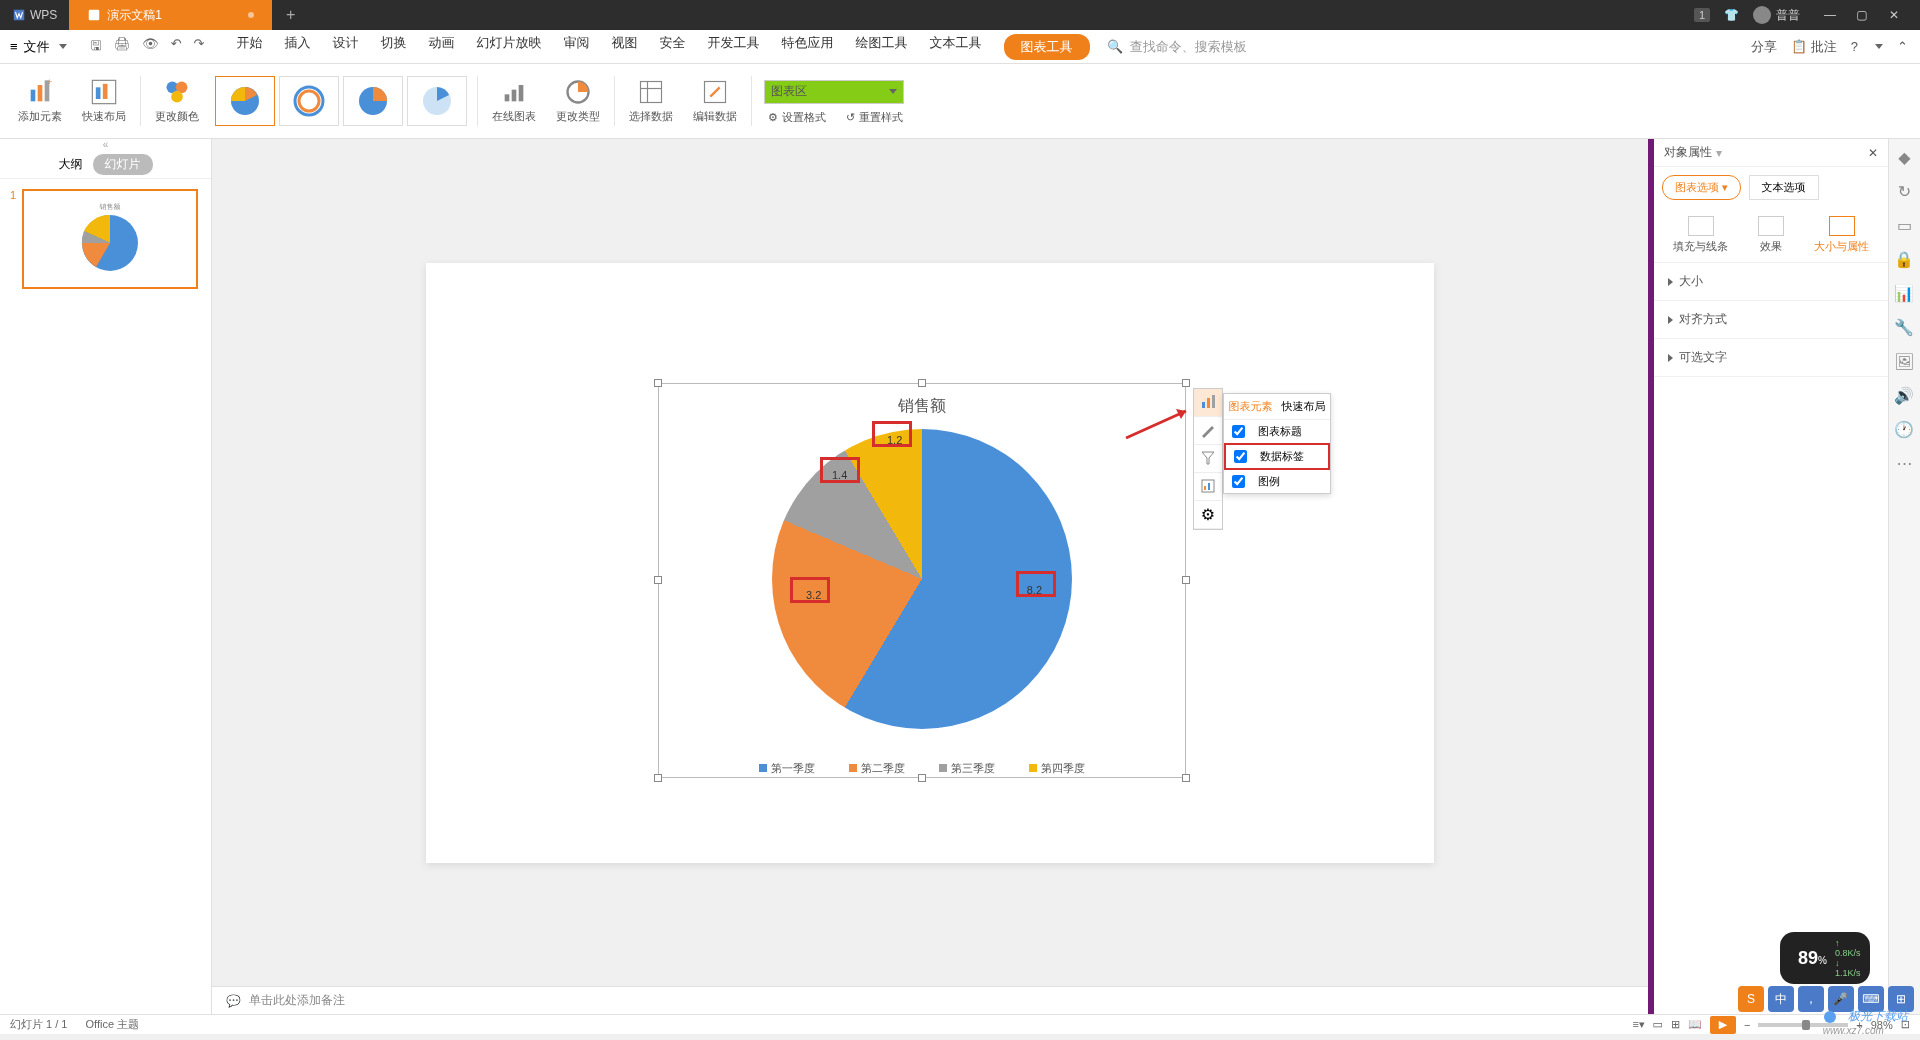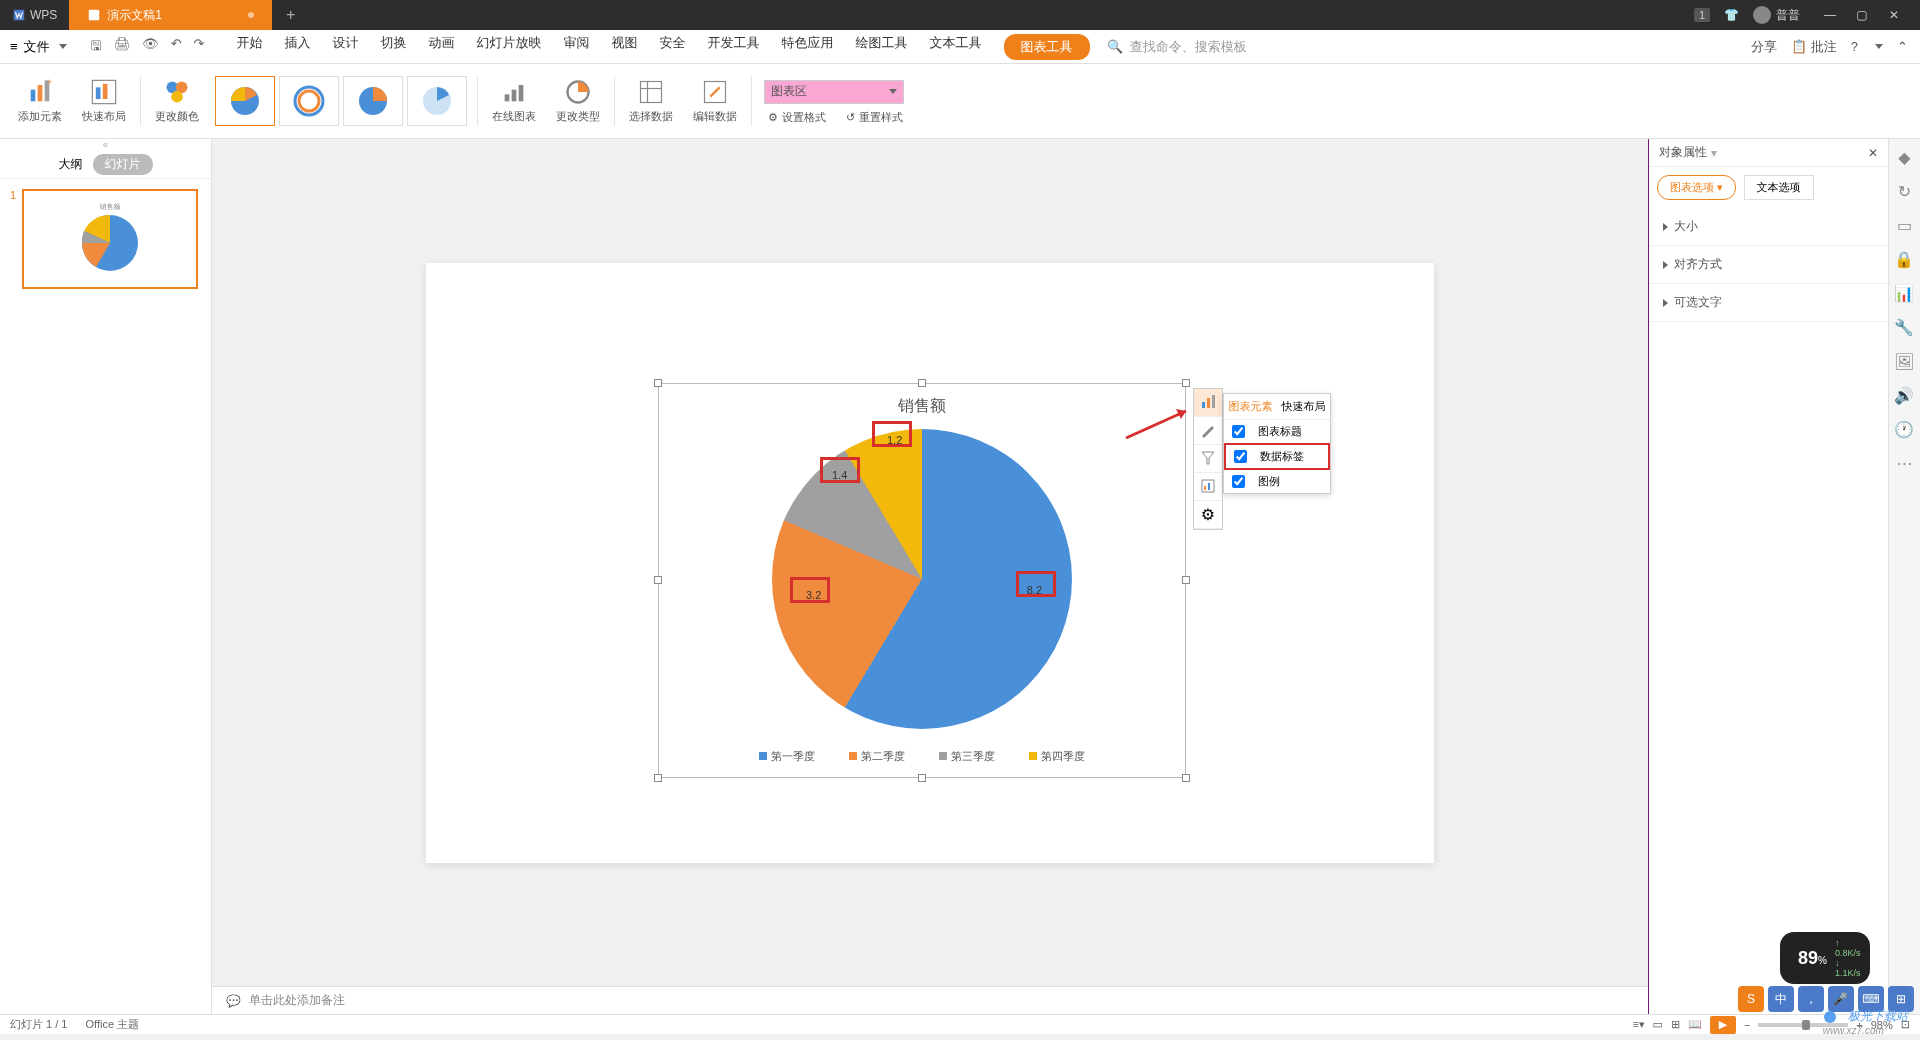--- a/index.html
+++ b/index.html
@@ -31,21 +31,21 @@
 .menubar .right { margin-left: auto; display: flex; gap: 14px; padding-right: 12px; color: #555; align-items: center; }
 
 
 .ribbon { background: #fff; height: 75px; display: flex; align-items: center; border-bottom: 1px solid #e0e0e0; padding: 0 8px; font-size: 11px; color: #555; }
 .ribbon-group { display: flex; flex-direction: column; align-items: center; justify-content: center; padding: 0 10px; height: 100%; gap: 3px; cursor: pointer; }
 .ribbon-group .icon { width: 28px; height: 28px; display: flex; align-items: center; justify-content: center; }
 .ribbon-sep { width: 1px; height: 50px; background: #e5e5e5; margin: 0 4px; }
 .style-gallery { display: flex; gap: 4px; padding: 0 6px; }
 .style-thumb { width: 60px; height: 50px; border: 1px solid #ddd; display: flex; align-items: center; justify-content: center; background: #fff; cursor: pointer; }
 .style-thumb.active { border-color: #f0801a; }
-.ribbon-dropdown { width: 140px; height: 24px; border: 1px solid #ccc; padding: 0 6px; font-size: 12px; display: flex; align-items: center; justify-content: space-between; background: #f9a8d4; }
+.ribbon-dropdown { width: 140px; height: 24px; border: 1px solid #ccc; padding: 0 6px; font-size: 12px; display: flex; align-items: center; justify-content: space-between; background: #84cc16; }
 .ribbon-right-group { margin-left: 8px; display: flex; flex-direction: column; gap: 4px; padding-top: 4px; }
 .ribbon-btn-sm { display: flex; align-items: center; gap: 4px; font-size: 11px; cursor: pointer; padding: 2px 4px; }
 
 
 .workspace { display: flex; height: calc(1040px - 30px - 34px - 75px - 26px); background: #f0f0f0; }
 
 
 .thumbs-panel { width: 212px; background: #fff; border-right: 1px solid #e0e0e0; display: flex; flex-direction: column; }
 .thumbs-tabs { height: 28px; display: flex; align-items: center; justify-content: center; gap: 10px; font-size: 12px; border-bottom: 1px solid #eee; }
 .thumbs-tabs .pill { background: #bbb; color: #fff; padding: 2px 12px; border-radius: 10px; }
@@ -62,42 +62,42 @@
 .sel-handle { width: 8px; height: 8px; background: #fff; border: 1px solid #888; position: absolute; }
 .sel-handle.tl { left: -5px; top: -5px; } .sel-handle.tr { right: -5px; top: -5px; }
 .sel-handle.bl { left: -5px; bottom: -5px; } .sel-handle.br { right: -5px; bottom: -5px; }
 .sel-handle.tm { left: 50%; top: -5px; margin-left: -4px; } .sel-handle.bm { left: 50%; bottom: -5px; margin-left: -4px; }
 .sel-handle.lm { left: -5px; top: 50%; margin-top: -4px; } .sel-handle.rm { right: -5px; top: 50%; margin-top: -4px; }
 .chart-title { text-align: center; font-size: 16px; color: #555; padding-top: 12px; }
 .pie-wrap { position: relative; width: 300px; height: 300px; margin: 12px auto 0; }
 .pie { width: 300px; height: 300px; border-radius: 50%; }
 .data-label { position: absolute; font-size: 11px; color: #333; }
 .red-box { position: absolute; border: 3px solid #d62d2d; }
-.legend { display: flex; justify-content: center; gap: 34px; font-size: 11px; color: #555; margin-top: 20px; }
+.legend { display: flex; justify-content: center; gap: 34px; font-size: 11px; color: #555; margin-top: 32px; }
 .legend span { display: flex; align-items: center; gap: 4px; }
 .legend .sw { width: 8px; height: 8px; }
 .arrow { position: absolute; color: #d62d2d; }
 
 
 .chart-tools { position: absolute; left: 767px; top: 125px; width: 30px; background: #fff; border: 1px solid #ccc; display: flex; flex-direction: column; }
 .chart-tools .ct-btn { width: 28px; height: 28px; display: flex; align-items: center; justify-content: center; border-bottom: 1px solid #eee; cursor: pointer; }
 .chart-tools .ct-btn.active { background: #fce8d5; }
 
 
 .chart-popup { position: absolute; left: 797px; top: 130px; width: 108px; background: #fff; border: 1px solid #ccc; font-size: 11px; box-shadow: 0 2px 6px rgba(0,0,0,0.15); }
 .chart-popup .cp-tabs { display: flex; border-bottom: 1px solid #eee; }
 .chart-popup .cp-tab { flex: 1; text-align: center; padding: 5px 0; cursor: pointer; }
 .chart-popup .cp-tab.active { color: #f0801a; }
 .chart-popup .cp-item { padding: 4px 8px; display: flex; align-items: center; gap: 13px; cursor: pointer; }
 
 
 .notes-bar { height: 28px; background: #fff; border-top: 1px solid #e0e0e0; display: flex; align-items: center; padding: 0 14px; font-size: 12px; color: #888; gap: 8px; }
 
 
-.props-panel { width: 240px; background: #fff; border-left: 1px solid #701a75; display: flex; flex-direction: column; font-size: 12px; }
+.props-panel { width: 240px; background: #fff; border-left: 6px solid #701a75; display: flex; flex-direction: column; font-size: 12px; }
 .props-header { height: 28px; display: flex; align-items: center; padding: 0 10px; border-bottom: 1px solid #eee; color: #555; }
 .props-header .close { margin-left: auto; cursor: pointer; }
 .props-tabs { display: flex; padding: 8px; gap: 8px; }
 .props-tabs .pt { padding: 4px 12px; border: 1px solid #ddd; cursor: pointer; font-size: 11px; }
 .props-tabs .pt.active { border-color: #f0801a; color: #f0801a; border-radius: 12px; }
 .props-subtabs { display: flex; justify-content: space-around; padding: 8px 4px; border-bottom: 1px solid #eee; }
 .props-subtabs .pst { text-align: center; cursor: pointer; font-size: 11px; color: #555; }
 .props-subtabs .pst.active { color: #f0801a; }
 .props-subtabs .pst .ic { width: 26px; height: 20px; margin: 0 auto 3px; border: 1px solid #ccc; }
 .props-subtabs .pst.active .ic { border-color: #f0801a; }
@@ -446,20 +446,25 @@
   <div class="props-panel">
     <div class="props-header">
       <span>对象属性</span>
         <span style="margin-left:4px;color:#aaa">▾</span>
       <span class="close">✕</span>
     </div>
     <div class="props-tabs">
       <div class="pt active"><span>图表选项</span> ▾</div>
       <div class="pt">文本选项</div>
     </div>
+    <div class="props-subtabs">
+      <div class="pst"><div class="ic"></div><span>填充与线条</span></div>
+      <div class="pst"><div class="ic"></div><span>效果</span></div>
+      <div class="pst active"><div class="ic"></div><span>大小与属性</span></div>
+    </div>
     <div class="props-section">
         <span class="tri-r"></span>
         <span>大小</span>
       </div>
     <div class="props-section">
         <span class="tri-r"></span>
         <span>对齐方式</span>
       </div>
     <div class="props-section">
         <span class="tri-r"></span>

